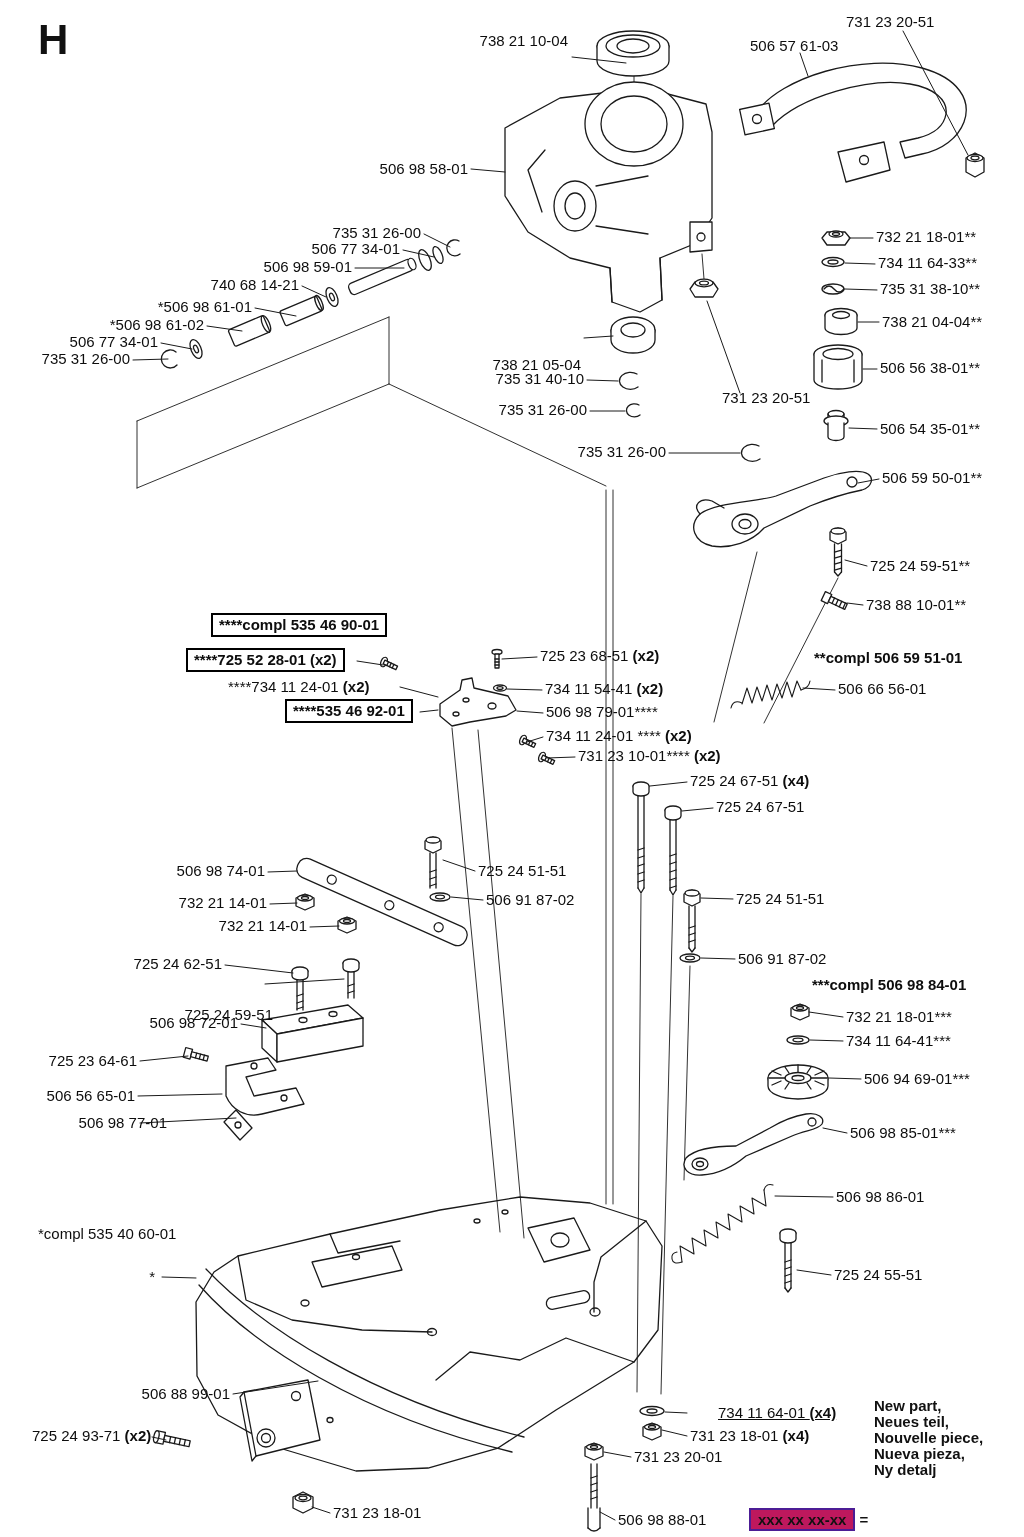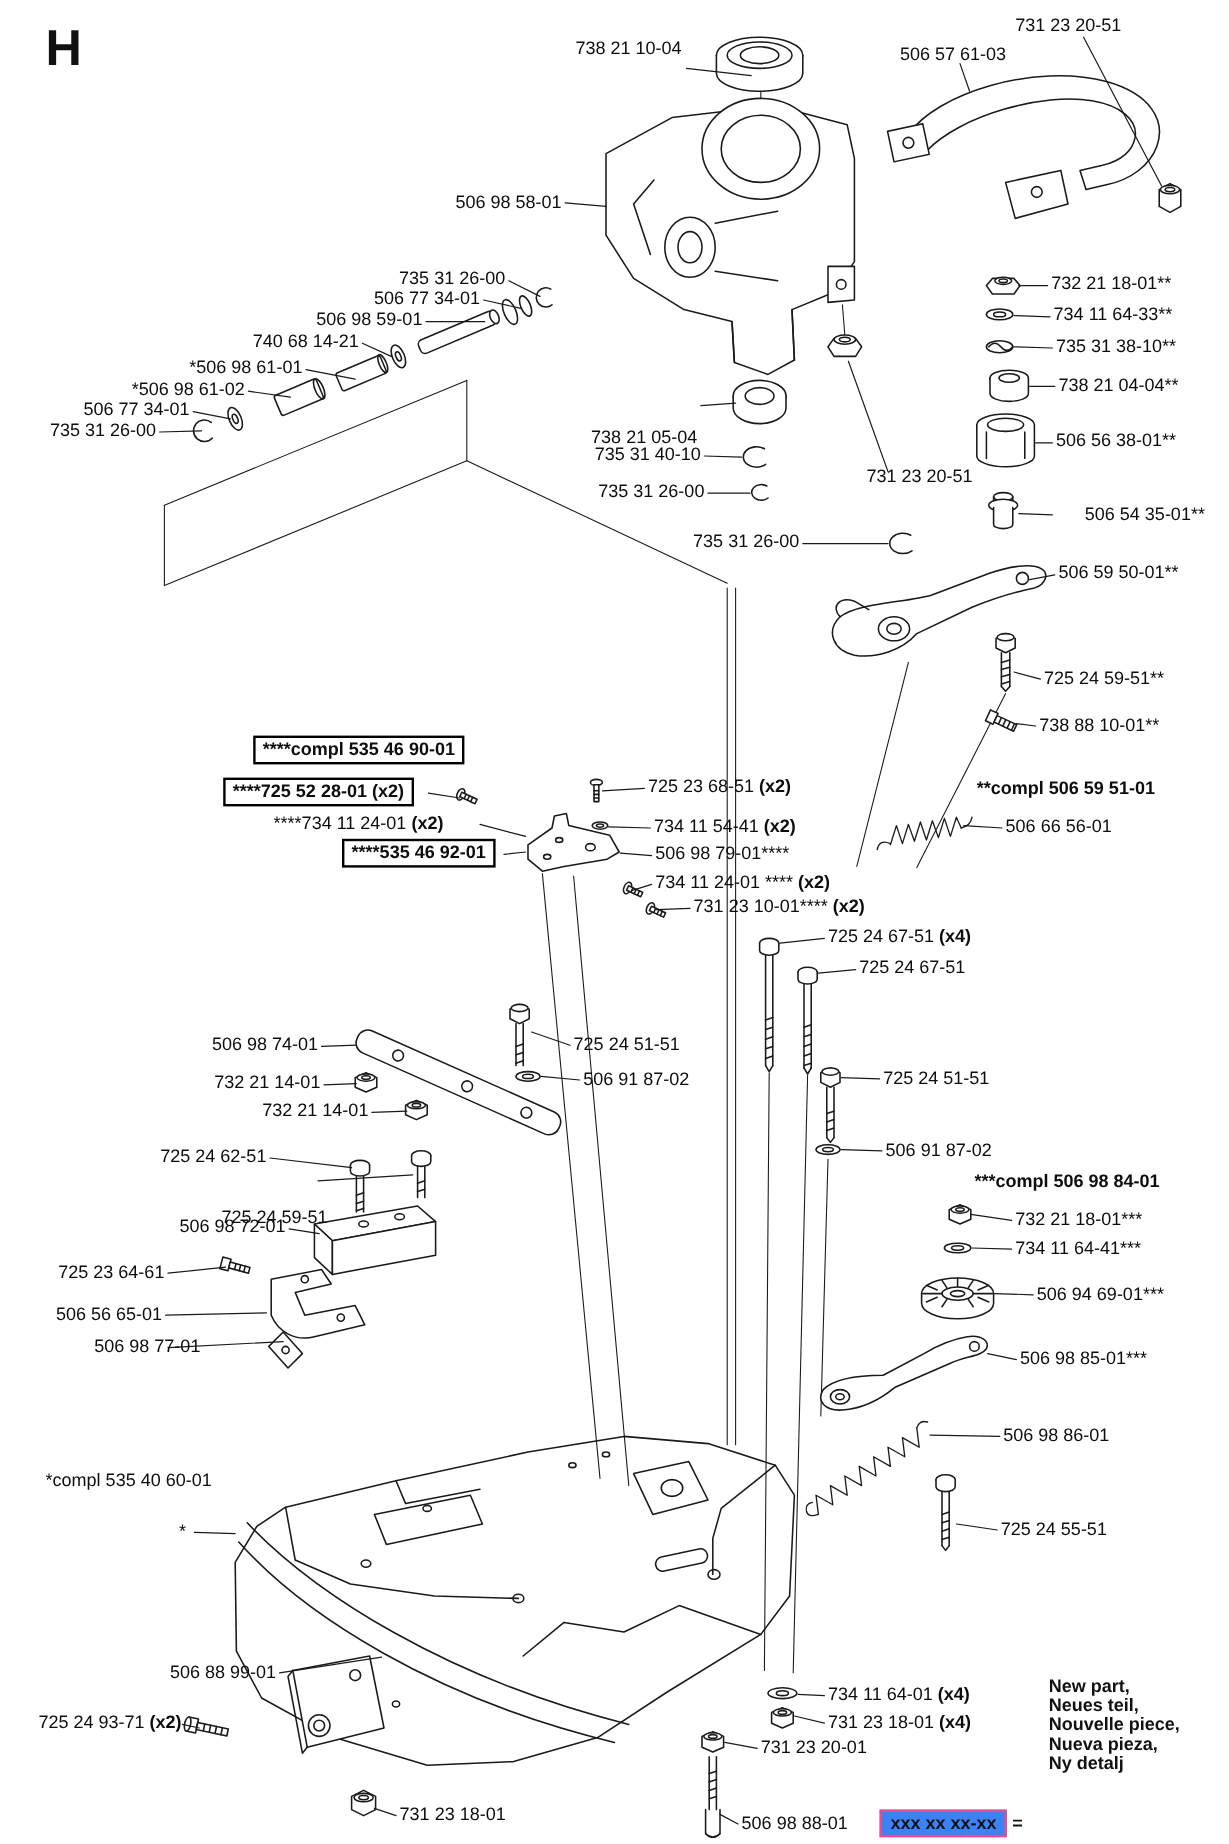--- a/index.html
+++ b/index.html
@@ -5,21 +5,21 @@
   html,body{margin:0;padding:0;background:#fff;}
   body{width:1024px;height:1537px;position:relative;overflow:hidden;
        font-family:"Liberation Sans", sans-serif;color:#111;}
   #drawing{position:absolute;left:0;top:0;}
   .label{position:absolute;font-size:15px;line-height:18px;white-space:nowrap;color:#0d0d0d;}
   .label.boxed{border:2px solid #000;padding:1px 6px;background:#fff;}
   .label.bold{font-weight:bold;}
   .label b{font-weight:bold;}
   #section-letter{position:absolute;left:38px;top:16px;font-size:42px;font-weight:bold;}
   #legend{position:absolute;left:733px;top:1508px;font-size:15px;font-weight:bold;}
-  #legend .code-box{border:2px solid #ec4899;padding:1px 7px;background:#3b82f6;display:inline-block;}
+  #legend .code-box{border:2px solid #4c1d95;padding:1px 7px;background:#be185d;display:inline-block;margin-left:16px;}
   #newpart{position:absolute;left:874px;top:1398px;font-size:15px;font-weight:bold;line-height:16px;}
 </style>
 </head>
 <body>
 
 <svg id="drawing" width="1024" height="1537" viewBox="0 0 1024 1537" xmlns="http://www.w3.org/2000/svg">
   <g stroke="#1a1a1a" fill="none" stroke-width="1.3" stroke-linecap="round" stroke-linejoin="round">
 
     <g>
       <path d="M238,1256 L330,1234 L440,1210 L520,1197 L590,1203 L646,1221 L662,1246 L658,1330 L634,1362 L556,1410 L498,1448 L428,1468 L356,1471 L276,1447 L218,1415 L197,1376 L196,1302 L214,1272 Z" fill="#fff"></path>
@@ -437,21 +437,21 @@
     <div class="label" style="right: 443px; top: 328px; margin-top: 28px;">738 21 05-04</div>
     <div class="label" style="right: 440px; top: 370px;">735 31 40-10</div>
     <div class="label" style="right: 437px; top: 401px;">735 31 26-00</div>
     <div class="label" style="right: 358px; top: 443px;">735 31 26-00</div>
     <div class="label" style="left: 722px; top: 389px;">731 23 20-51</div>
     <div class="label" style="left: 876px; top: 228px;">732 21 18-01**</div>
     <div class="label" style="left: 878px; top: 254px;">734 11 64-33**</div>
     <div class="label" style="left: 880px; top: 280px;">735 31 38-10**</div>
     <div class="label" style="left: 882px; top: 313px;">738 21 04-04**</div>
     <div class="label" style="left: 880px; top: 359px;">506 56 38-01**</div>
-    <div class="label" style="left: 880px; top: 420px; margin-left: 24px;">506 54 35-01**</div>
+    <div class="label" style="left: 880px; top: 420px;">506 54 35-01**</div>
     <div class="label" style="left: 882px; top: 469px;">506 59 50-01**</div>
     <div class="label" style="left: 870px; top: 557px;">725 24 59-51**</div>
     <div class="label" style="left: 866px; top: 596px;">738 88 10-01**</div>
     <div class="label boxed bold" style="left: 211px; top: 613px;">****compl 535 46 90-01</div>
     <div class="label boxed bold" style="left: 186px; top: 648px;">****725 52 28-01 <b>(x2)</b></div>
     <div class="label" style="left: 228px; top: 678px;">****734 11 24-01 <b>(x2)</b></div>
     <div class="label boxed bold" style="left: 285px; top: 699px;">****535 46 92-01</div>
     <div class="label" style="left: 540px; top: 647px;">725 23 68-51 <b>(x2)</b></div>
     <div class="label" style="left: 545px; top: 680px;">734 11 54-41 <b>(x2)</b></div>
     <div class="label" style="left: 546px; top: 703px;">506 98 79-01****</div>
@@ -479,21 +479,21 @@
     <div class="label" style="right: 889px; top: 1087px;">506 56 65-01</div>
     <div class="label" style="right: 857px; top: 1114px; text-align: center;">506 98 77-01</div>
     <div class="label" style="left: 850px; top: 1124px;">506 98 85-01***</div>
     <div class="label" style="left: 836px; top: 1188px;">506 98 86-01</div>
     <div class="label" style="left: 38px; top: 1225px;">*compl 535 40 60-01</div>
     <div class="label" style="right: 869px; top: 1268px;">*</div>
     <div class="label" style="left: 834px; top: 1266px;">725 24 55-51</div>
     <div class="label" style="right: 794px; top: 1385px;">506 88 99-01</div>
     <div class="label" style="left: 32px; top: 1427px;">725 24 93-71 <b>(x2)</b></div>
     <div class="label" style="left: 333px; top: 1504px;">731 23 18-01</div>
-    <div class="label" style="left: 690px; top: 1404px;">734 11 64-01 <b>(x4)</b></div>
+    <div class="label" style="left: 718px; top: 1404px; text-decoration: underline;">734 11 64-01 <b>(x4)</b></div>
     <div class="label" style="left: 690px; top: 1427px;">731 23 18-01 <b>(x4)</b></div>
     <div class="label" style="left: 634px; top: 1448px;">731 23 20-01</div>
     <div class="label" style="left: 618px; top: 1511px;">506 98 88-01</div>
   </div>
 
 <div id="legend">
   <span class="code-box">xxx xx xx-xx</span>
   <span>=</span>
 </div>
 

